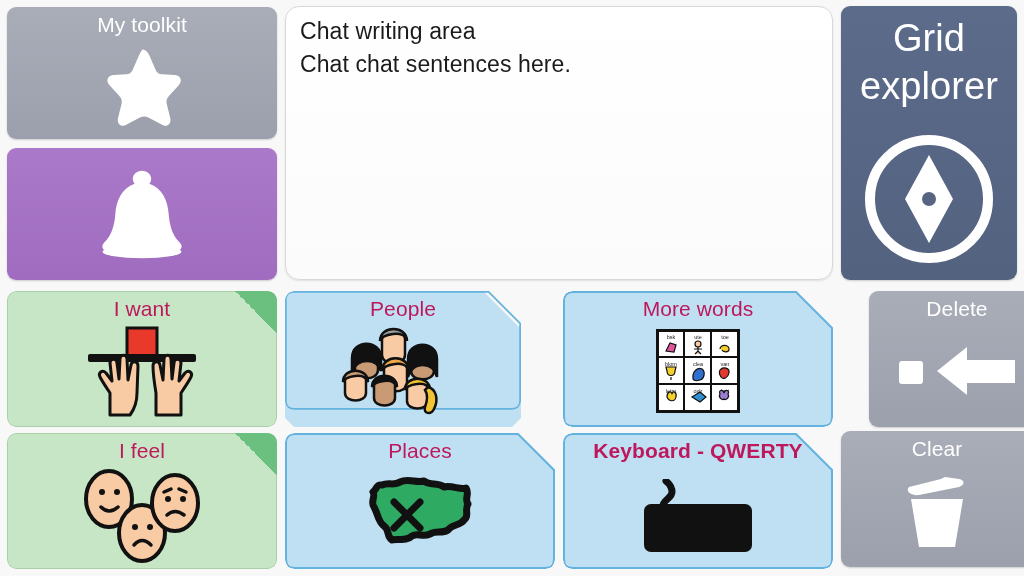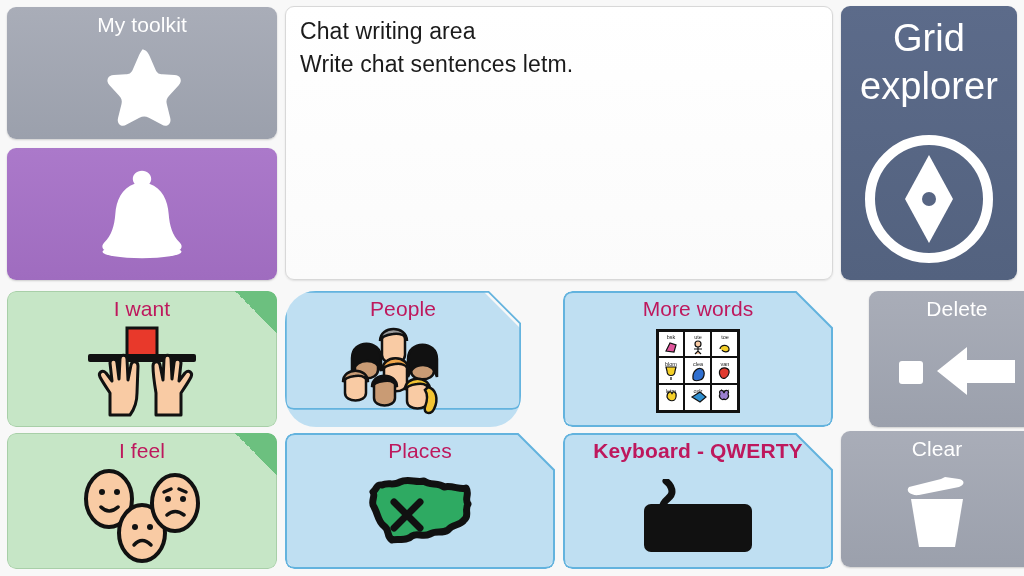--- a/index.html
+++ b/index.html
@@ -58,21 +58,21 @@
   .c-bell    { background: linear-gradient(180deg,#ab79ca 0%, #9f6cbf 100%); }
   .c-explorer{ background: linear-gradient(180deg,#5c6b8a 0%, #53627f 100%); padding-left: 18px; }
   .c-delete  { background: linear-gradient(180deg,#a9adb8 0%, #9ba0ac 100%); margin-left: 28px; }
   .c-clear   { background: linear-gradient(180deg,#a9adb8 0%, #9ba0ac 100%); }
 
   
   .chat {
     position: absolute;
     background: linear-gradient(180deg,#ffffff 0%, #fbfbfb 100%);
     border: 1px solid #d8d8d8;
-    border-radius: 9px;
+    border-radius: 14px;
     box-sizing: border-box;
     box-shadow: 0 1px 2px rgba(0,0,0,0.10);
     padding: 8px 14px;
   }
   .chat .line {
     font-size: 23px;
     line-height: 33px;
     color: #1b1b1b;
     letter-spacing: 0.1px;
   }
@@ -151,21 +151,21 @@
                  C95 88 93 93 87 93 L13 93 C7 93 5 88 9 84
                  C17 76 20 66 21 53 C22 38 28 25 42 20
                  C41 19 40 17 40 15 C40 10 44 6 50 6 Z"></path>
         <ellipse cx="50" cy="94" rx="43" ry="7" fill="#ffffff"></ellipse>
       </svg>
     </div>
   </div>
 
   <div class="chat" style="left:285px; top:6px; width:548px; height:274px;">
     <div class="line nowrap">Chat writing area</div>
-    <div class="line nowrap">Write chat sentences letm.</div>
+    <div class="line nowrap">Chat chat sentences here.</div>
   </div>
 
   <div class="cell sys c-explorer" style="left:841px; top:6px; width:176px; height:274px;">
     <div class="label" style="top:8px; font-size:38px; line-height:48px;">Grid</div>
     <div class="label" style="top:56px; font-size:38px; line-height:48px;">explorer</div>
     <div class="icon" style="top:118px; height:150px;">
       <svg width="136" height="136" viewBox="0 0 136 136">
         <circle cx="68" cy="68" r="59" fill="none" stroke="#ffffff" stroke-width="10"></circle>
         <path fill="#ffffff" d="M68 24 L92 68 L68 112 L44 68 Z"></path>
         <circle cx="68" cy="68" r="7" fill="#576583"></circle>
@@ -188,21 +188,21 @@
                    C57 82 53 88 50 92 Z"></path>
           <path d="M76 92 L76 70 C74 58 73 48 73 43 C73 38 79 37 80 42 L83 57
                    L84 36 C84 31 91 31 91 36 L92 56 L94 40 C94 35 101 35 101 40
                    L99 58 L105 50 C109 46 113 50 111 54 C109 58 105 64 101 70
                    L101 92 Z"></path>
         </g>
       </svg>
     </div>
   </div>
 
-  <div class="cell vocab" style="left:285px; top:291px; width:236px; height:136px;border-radius:31px;">
+  <div class="cell vocab" style="left:285px; top:291px; width:236px; height:136px;">
     <div class="blue-body"></div>
     <svg class="blue-outline" viewBox="0 0 270 136" preserveAspectRatio="none">
       <path d="M1 10 Q1 1 10 1 L233 1 L269 37 L269 126 Q269 135 260 135
                L10 135 Q1 135 1 126 Z" fill="none" stroke="#63b3de" stroke-width="2"></path>
     </svg>
     <div class="label">People</div>
     <div class="icon" style="top:28px; height:104px;">
       <svg width="136" height="100" viewBox="0 0 136 100">
         <g stroke="#111" stroke-width="2.5">
 

